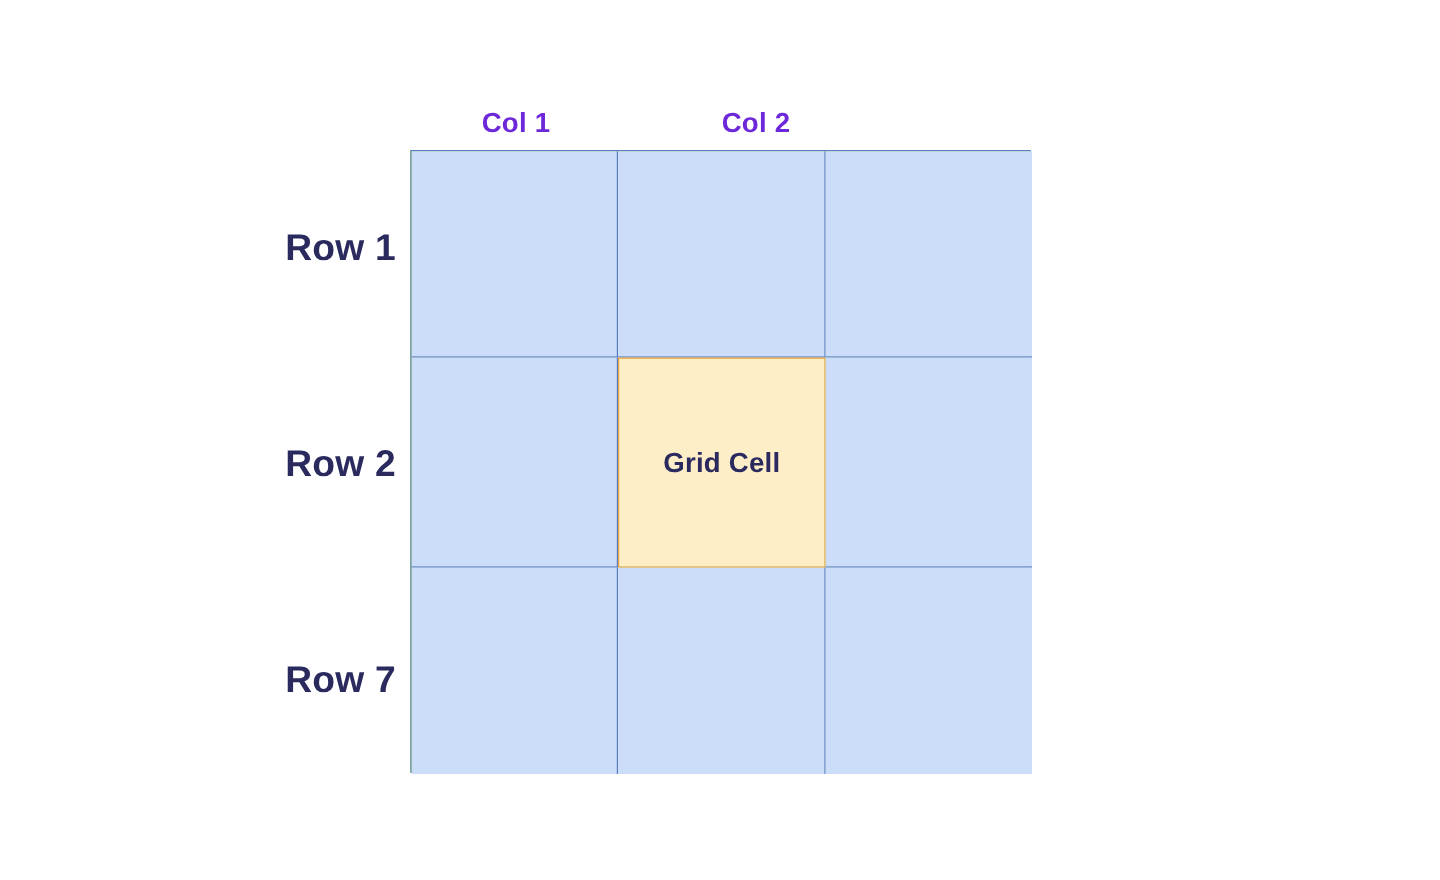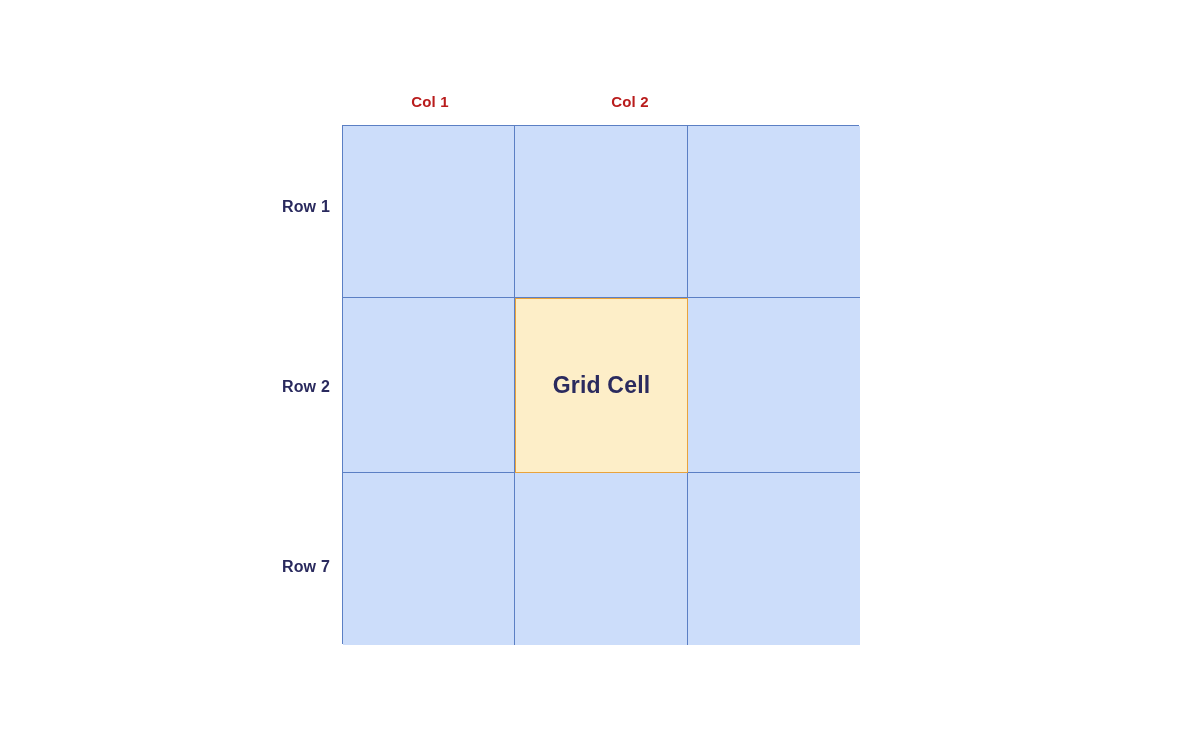--- a/index.html
+++ b/index.html
@@ -20,38 +20,38 @@
     height: 733px;
   }
 
   
   .col-header {
     position: absolute;
     top: 86px;
     height: 32px;
     line-height: 32px;
     text-align: center;
-    font-size: 15px;
+    font-size: 23px;
     font-weight: bold;
-    color: #b91c1c;
+    color: #6d28d9;
     letter-spacing: 0.2px;
     white-space: nowrap;
   }
   #col-header-1 { left: 344px; width: 172px; }
   #col-header-2 { left: 544px; width: 172px; }
   #col-header-3 { left: 688px; width: 172px; }
 
   
   .row-label {
     position: absolute;
     right: 870px;        
     height: 32px;
     line-height: 32px;
     text-align: right;
-    font-size: 16px;
+    font-size: 31px;
     font-weight: bold;
     color: #2A2A5E;
     letter-spacing: 0.2px;
     white-space: nowrap;
   }
   #row-label-1 { top: 191px; }
   #row-label-2 { top: 371px; margin-left: 40px; }
   #row-label-3 { top: 551px; }
 
   

